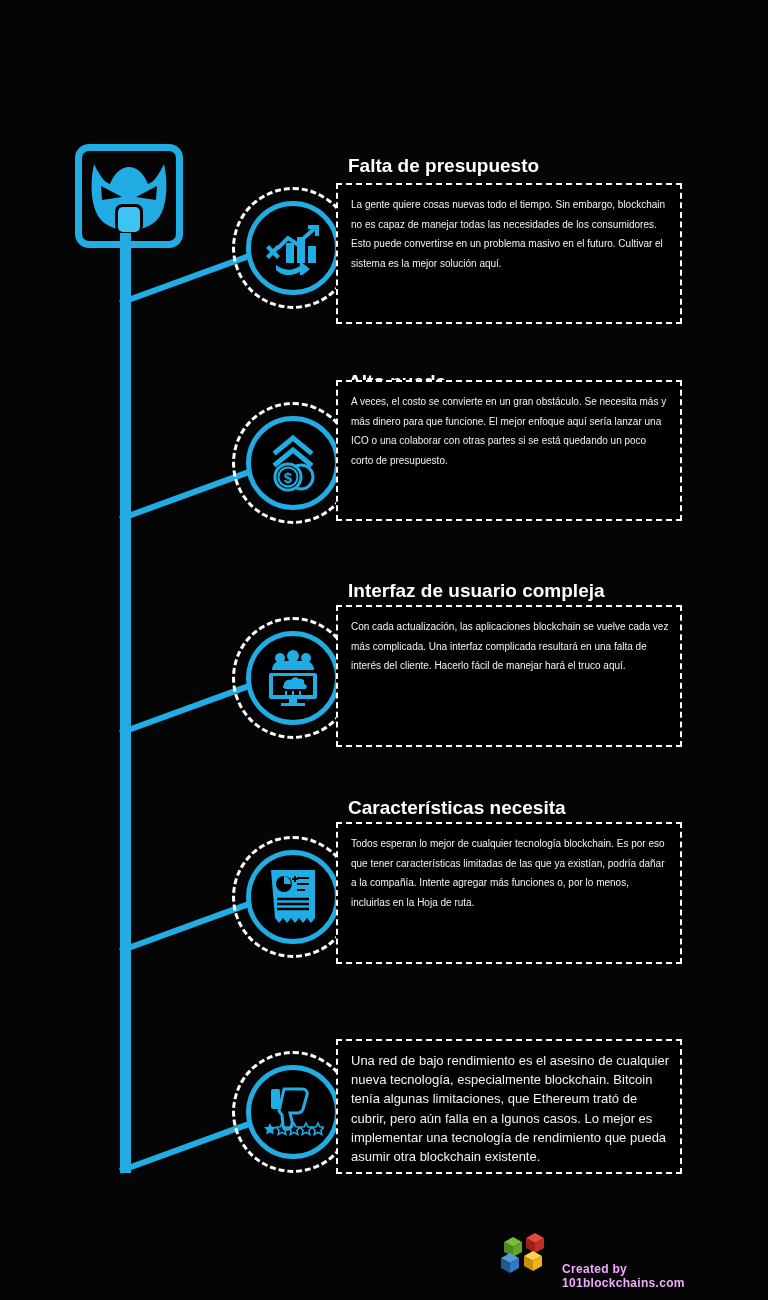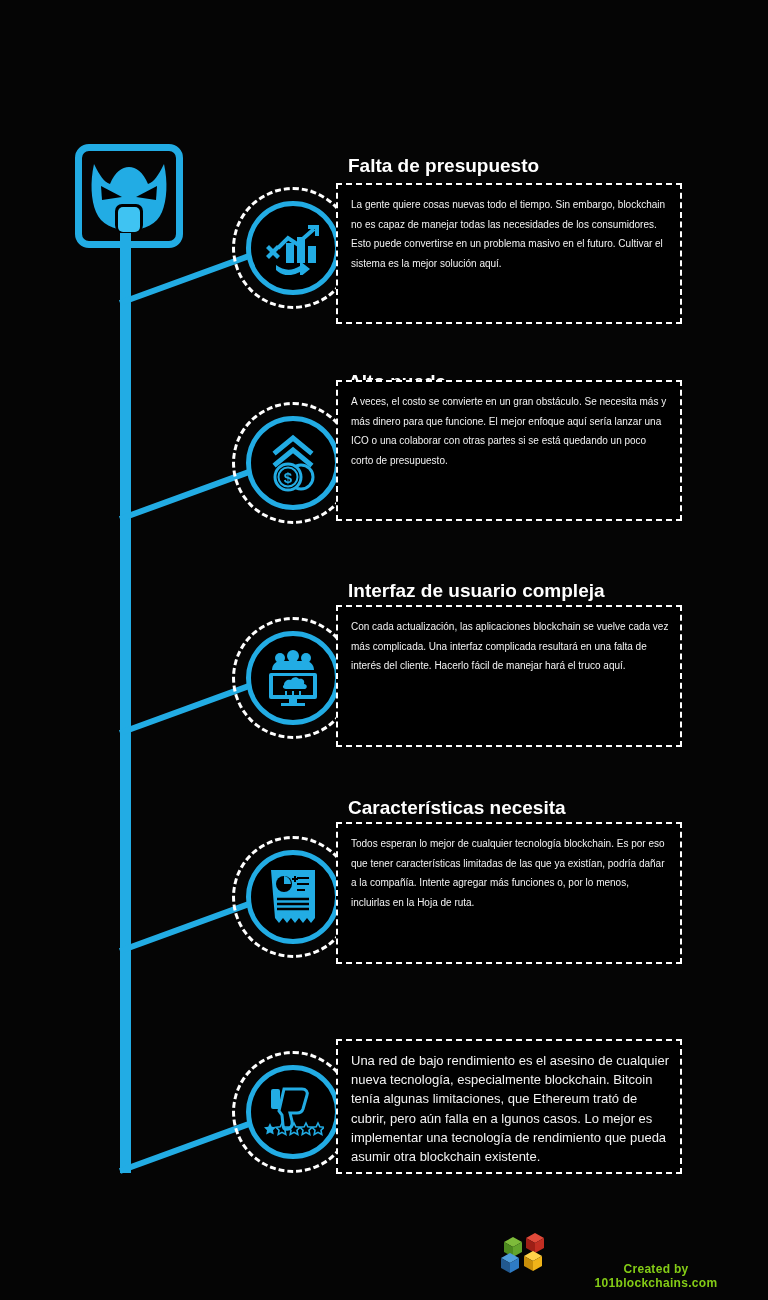--- a/index.html
+++ b/index.html
@@ -58,21 +58,21 @@
   
   #footer{position:absolute;left:500px;top:1226px;width:250px;height:62px;}
   #cubes{position:absolute;left:0;top:4px;width:52px;height:46px;}
   #logo-text{
     position:absolute;left:58px;top:2px;font-size:28px;font-weight:700;
     color:#e9e9e9;letter-spacing:-.3px;
     text-shadow:1px 1px 0 #555,2px 2px 2px #111;
   }
   #logo-sub{
     position:absolute;left:62px;top:36px;font-size:12px;font-weight:700;
-    color:#84cc16;letter-spacing:.3px;text-align:center;
+    color:#f0abfc;letter-spacing:.3px;
   }
 </style>
 </head>
 <body>
 
 <div id="title">
 </div>
 
 <div id="spine"></div>
 

